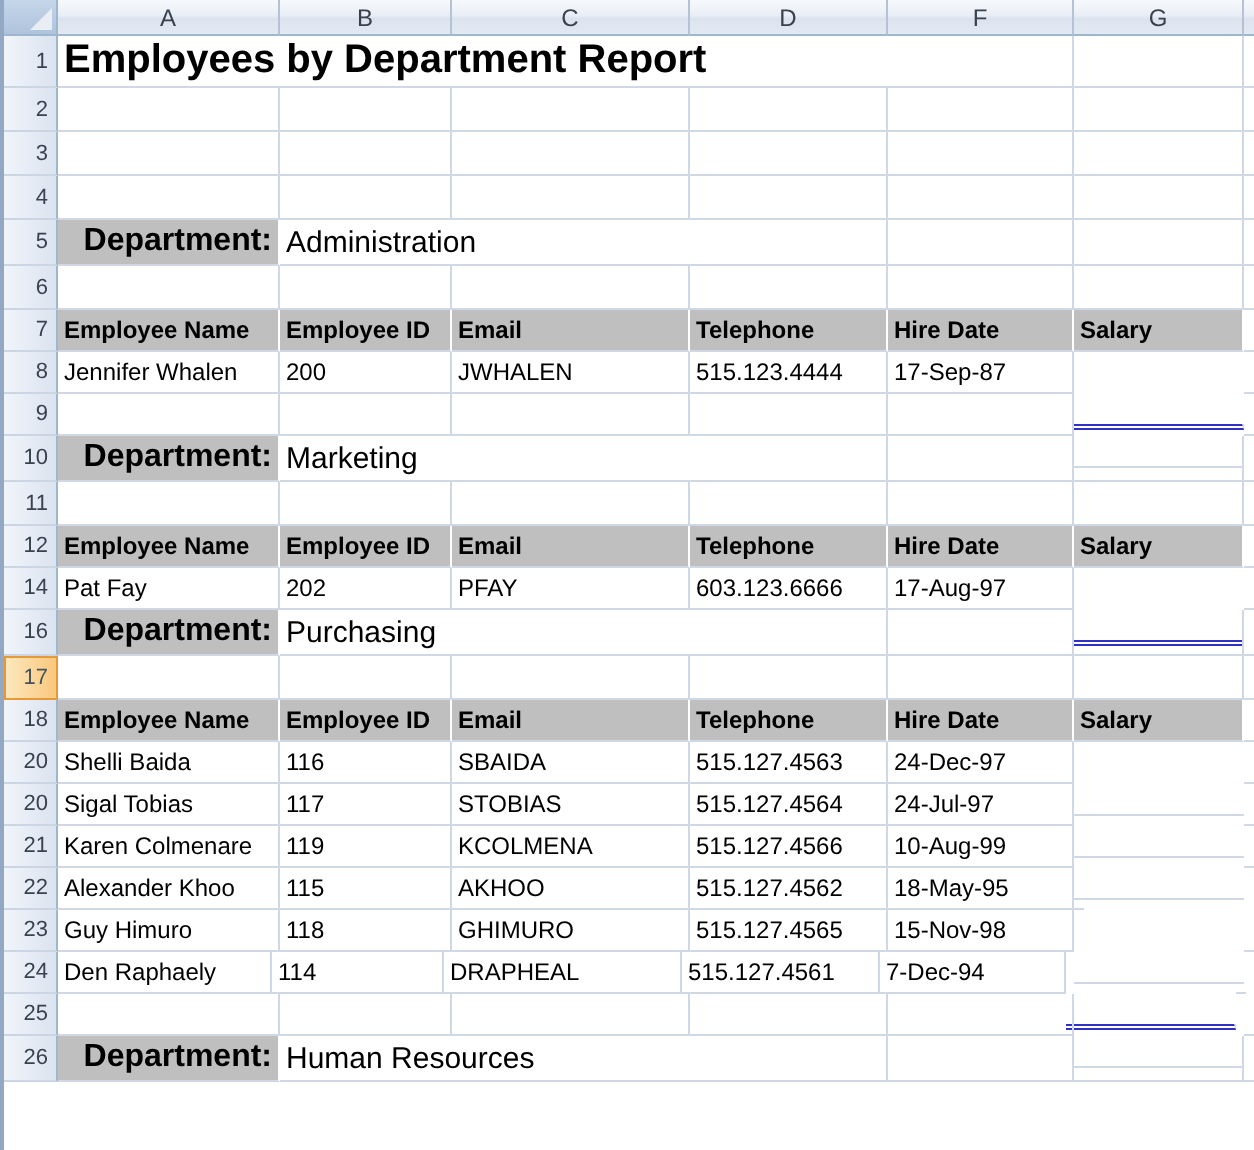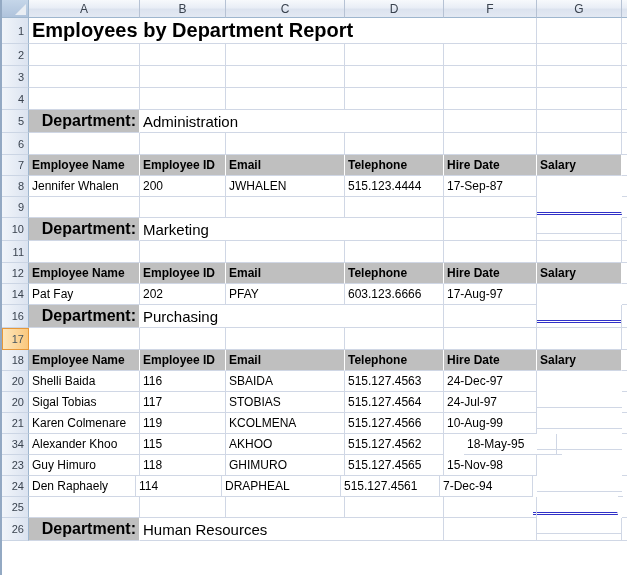--- a/index.html
+++ b/index.html
@@ -262,26 +262,26 @@
       <div class="rowhdr">21</div>
       <div class="cell" style="width: 111px;">Karen Colmenare</div>
       <div class="cell" style="width: 86px;">119</div>
       <div class="cell" style="width: 119px;">KCOLMENA</div>
       <div class="cell" style="width: 99px;">515.127.4566</div>
       <div class="cell" style="width: 93px;">10-Aug-99</div>
       <div class="cell num" style="width: 85px;">2,500</div>
       <div class="filler"></div>
     </div>
     <div class="row r-std">
-      <div class="rowhdr">34</div>
+      <div class="rowhdr">22</div>
       <div class="cell" style="width: 111px;">Alexander Khoo</div>
       <div class="cell" style="width: 86px;">115</div>
       <div class="cell" style="width: 119px;">AKHOO</div>
       <div class="cell" style="width: 99px;">515.127.4562</div>
-      <div class="cell" style="width: 93px; margin-left: 20px;">18-May-95</div>
+      <div class="cell" style="width: 93px;">18-May-95</div>
       <div class="filler"></div>
     </div>
     <div class="row r-std">
       <div class="rowhdr">23</div>
       <div class="cell" style="width: 111px;">Guy Himuro</div>
       <div class="cell" style="width: 86px;">118</div>
       <div class="cell" style="width: 119px;">GHIMURO</div>
       <div class="cell" style="width: 99px;">515.127.4565</div>
       <div class="cell" style="width: 93px;">15-Nov-98</div>
       <div class="cell num" style="width: 85px;">2,600</div>

